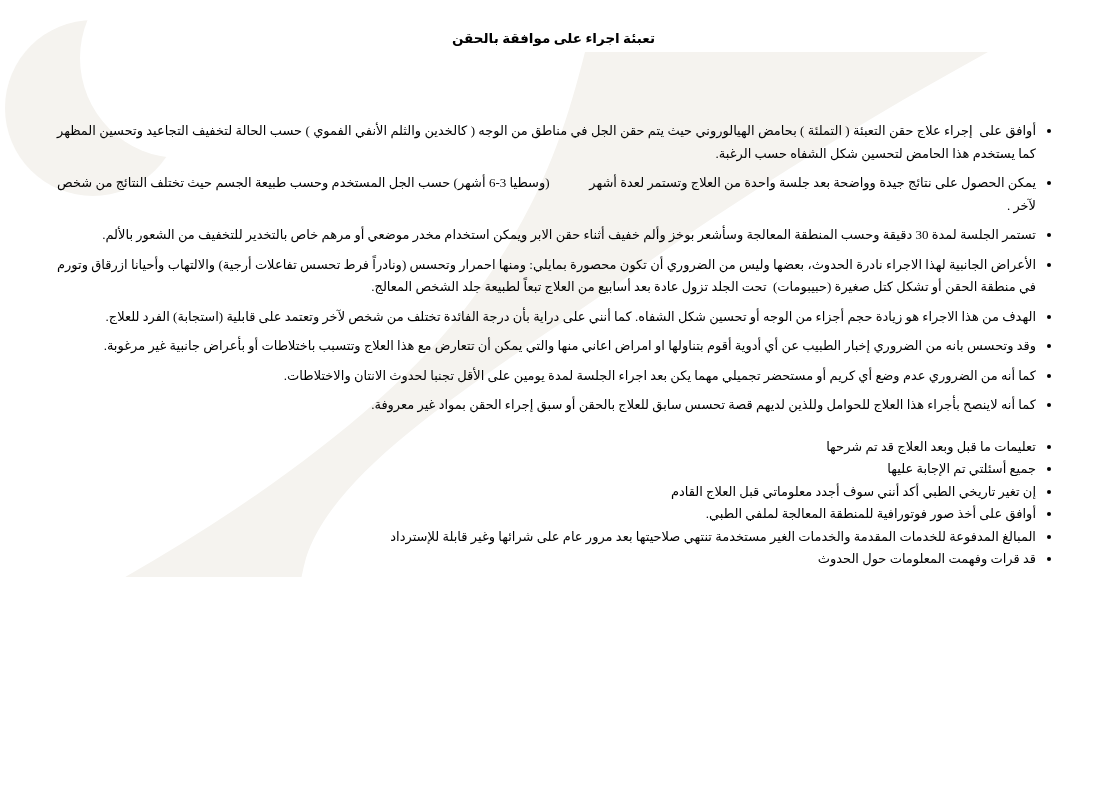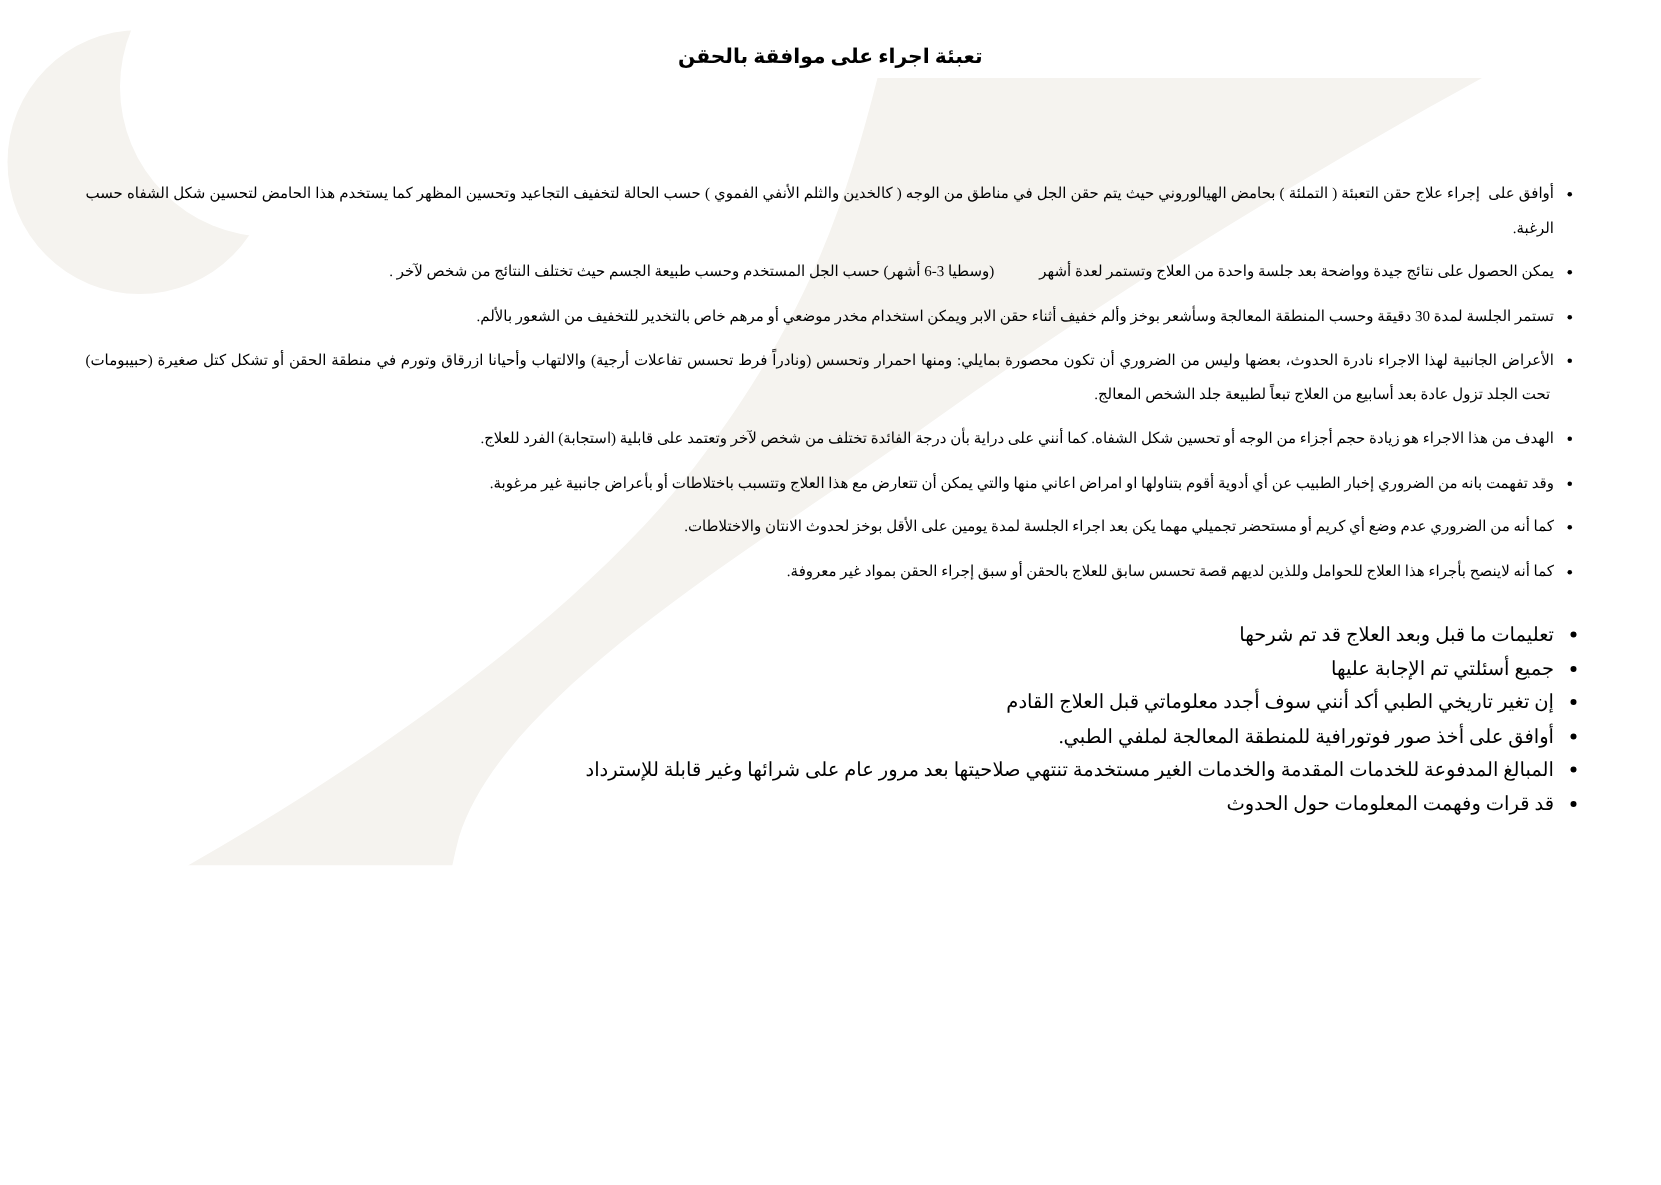--- a/index.html
+++ b/index.html
@@ -22,21 +22,21 @@
     text-align:center;font-weight:bold;font-size:16px;
     margin:29px 0 0 0;direction:ltr;
     font-family:"Liberation Serif",serif;
   }
   ul.points{
     margin:73px 0 0 0;
     padding:0 14px 0 0;
     list-style:disc;
   }
   ul.points li{
-    font-size:10px;line-height:22.5px;
+    font-size:13px;line-height:22.5px;
     text-align:justify;
     margin:0 0 7px 0;
   }
   .signature{
     margin:27px 0 0 0;
     font-size:13px;line-height:22px;
     text-indent:10px;
     text-align:right;
   }
   ul.ack{
@@ -81,22 +81,22 @@
   <div class="content">
 
     <h1 class="title-ar">تعبئة اجراء على موافقة بالحقن</h1>
 
     <ul class="points">
       <li>أوافق على &nbsp;إجراء علاج حقن التعبئة ( التملئة ) بحامض الهيالوروني حيث يتم حقن الجل في مناطق من الوجه ( كالخدين والثلم الأنفي الفموي ) حسب الحالة لتخفيف التجاعيد وتحسين المظهر كما يستخدم هذا الحامض لتحسين شكل الشفاه حسب الرغبة.</li>
       <li>يمكن الحصول على نتائج جيدة وواضحة بعد جلسة واحدة من العلاج وتستمر لعدة أشهر&nbsp;&nbsp;&nbsp;&nbsp;&nbsp;&nbsp;&nbsp;&nbsp;&nbsp;&nbsp;&nbsp; ‪(وسطيا 3-6 أشهر)‬ حسب الجل المستخدم وحسب طبيعة الجسم حيث تختلف النتائج من شخص لآخر .</li>
       <li>تستمر الجلسة لمدة 30 دقيقة وحسب المنطقة المعالجة وسأشعر بوخز وألم خفيف أثناء حقن الابر ويمكن استخدام مخدر موضعي أو مرهم خاص بالتخدير للتخفيف من الشعور بالألم.</li>
       <li>الأعراض الجانبية لهذا الاجراء نادرة الحدوث، بعضها وليس من الضروري أن تكون محصورة بمايلي: ومنها احمرار وتحسس (ونادراً فرط تحسس تفاعلات أرجية) والالتهاب وأحيانا ازرقاق وتورم في منطقة الحقن أو تشكل كتل صغيرة (حبيبومات) &nbsp;تحت الجلد تزول عادة بعد أسابيع من العلاج تبعاً لطبيعة جلد الشخص المعالج.</li>
       <li>الهدف من هذا الاجراء هو زيادة حجم أجزاء من الوجه أو تحسين شكل الشفاه. كما أنني على دراية بأن درجة الفائدة تختلف من شخص لآخر وتعتمد على قابلية (استجابة) الفرد للعلاج.</li>
-      <li>وقد تفهمت بانه من الضروري إخبار الطبيب عن أي أدوية أقوم بتناولها او امراض اعاني منها والتي يمكن أن تتعارض مع هذا العلاج وتتسبب باختلاطات أو بأعراض جانبية غير مرغوبة.</li>
-      <li>كما أنه من الضروري عدم وضع أي كريم أو مستحضر تجميلي مهما يكن بعد اجراء الجلسة لمدة يومين على الأقل بوخز لحدوث الانتان والاختلاطات.</li>
+      <li>وقد وتحسس بانه من الضروري إخبار الطبيب عن أي أدوية أقوم بتناولها او امراض اعاني منها والتي يمكن أن تتعارض مع هذا العلاج وتتسبب باختلاطات أو بأعراض جانبية غير مرغوبة.</li>
+      <li>كما أنه من الضروري عدم وضع أي كريم أو مستحضر تجميلي مهما يكن بعد اجراء الجلسة لمدة يومين على الأقل تجنبا لحدوث الانتان والاختلاطات.</li>
       <li>كما أنه لاينصح بأجراء هذا العلاج للحوامل وللذين لديهم قصة تحسس سابق للعلاج بالحقن أو سبق إجراء الحقن بمواد غير معروفة.</li>
     </ul>
 
 
     <ul class="ack">
       <li>تعليمات ما قبل وبعد العلاج قد تم شرحها</li>
       <li>جميع أسئلتي تم الإجابة عليها</li>
       <li>إن تغير تاريخي الطبي أكد أنني سوف أجدد معلوماتي قبل العلاج القادم</li>
       <li>أوافق على أخذ صور فوتورافية للمنطقة المعالجة لملفي الطبي.</li>
       <li>المبالغ المدفوعة للخدمات المقدمة والخدمات الغير مستخدمة تنتهي صلاحيتها بعد مرور عام على شرائها وغير قابلة للإسترداد</li>

